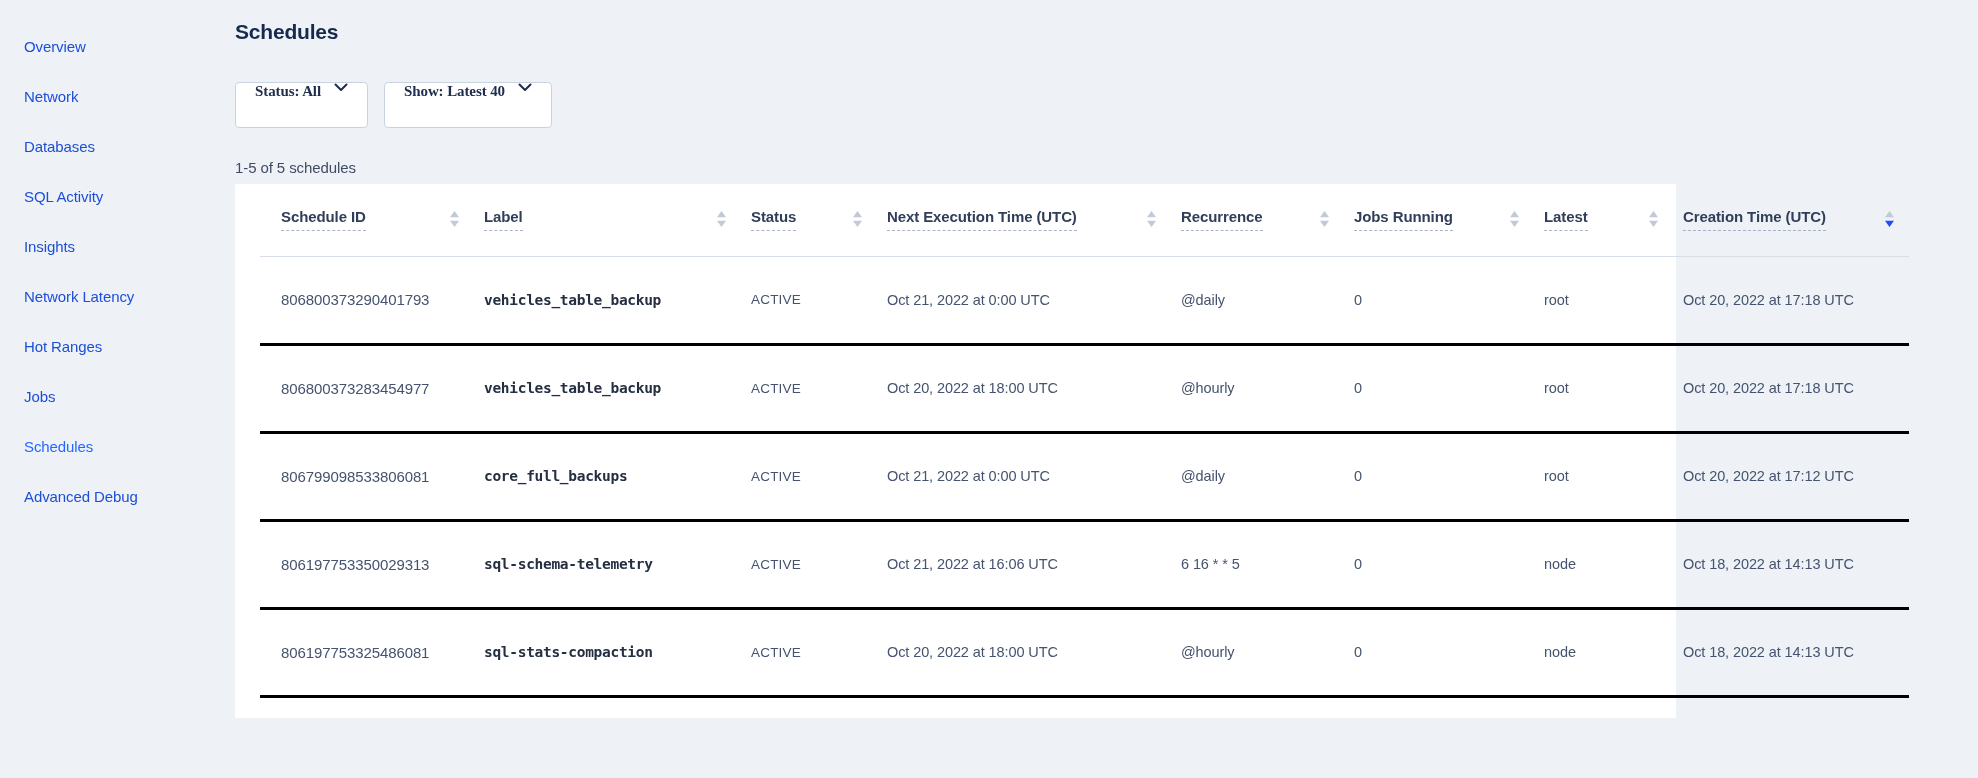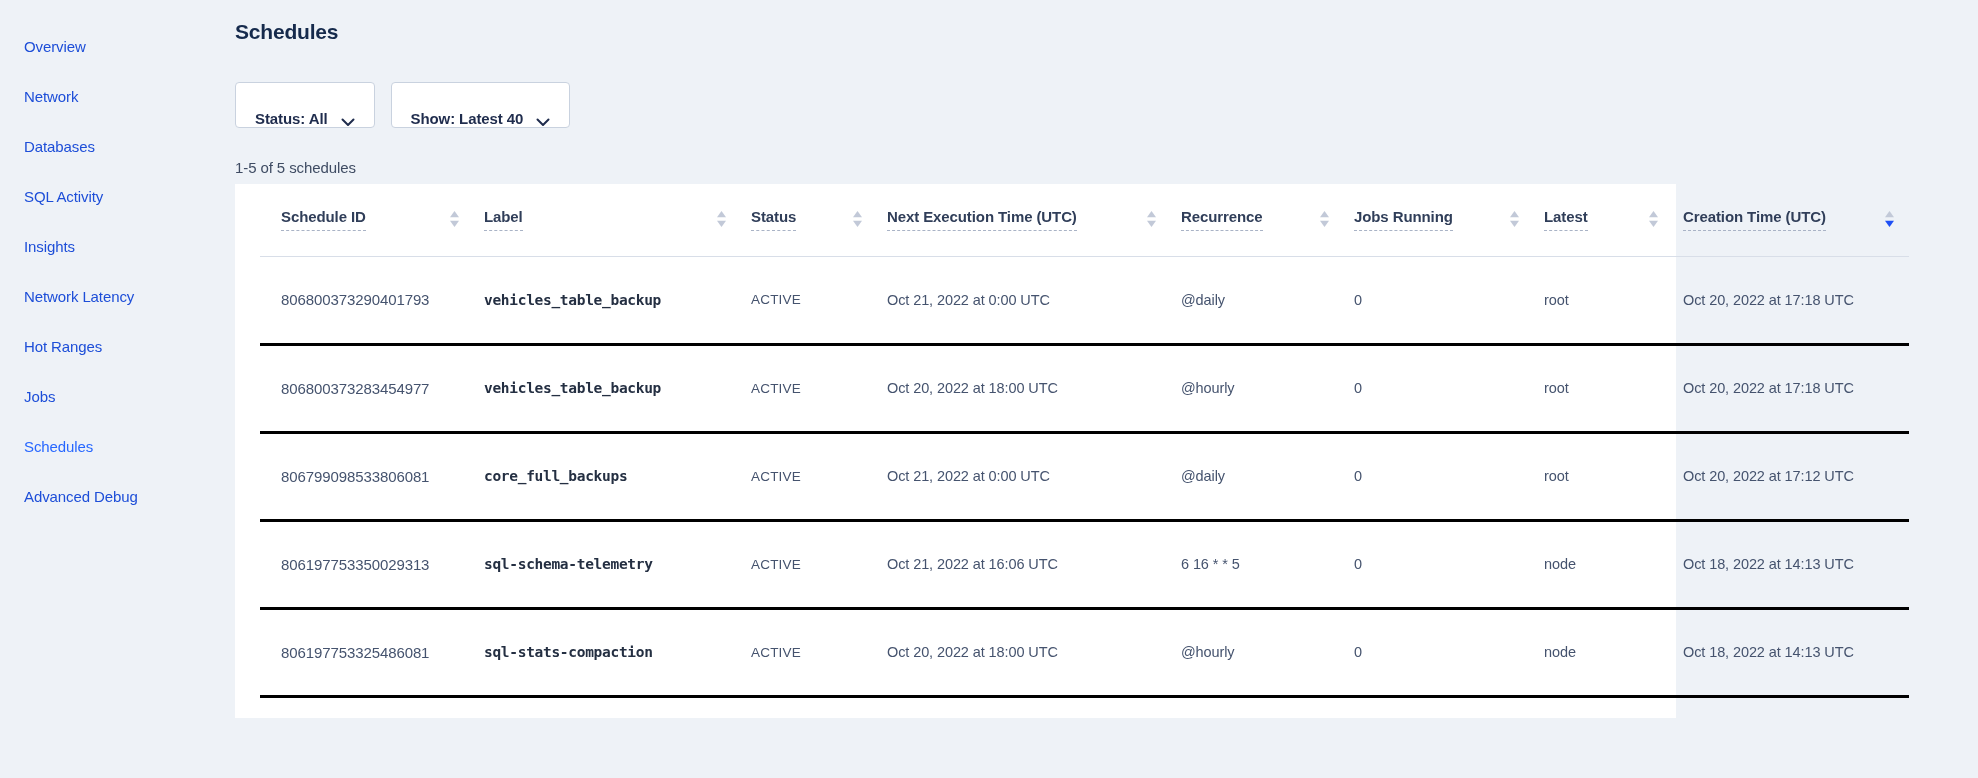--- a/index.html
+++ b/index.html
@@ -30,24 +30,24 @@
   .main { position:absolute; left:235px; top:0; right:44px; }
 
   .page-title {
     margin-top:20px;
     font-size:21px; font-weight:bold; color:#152a4c;
     letter-spacing:-0.2px;
   }
 
   .filter-row { margin-top:38px; display:flex; gap:16px; }
   .dropdown-btn {
-    height:46px; display:inline-flex; align-items:flex-end; gap:13px;
+    height:46px; display:inline-flex; align-items:flex-start; gap:13px;
     padding:0 19px;
     background:#fff; border:1px solid #c9d2df; border-radius:4px;
-    font-family:Liberation Sans, sans-serif;
+    font-family:Liberation Serif, serif;
     font-size:15px; font-weight:bold; color:#1f2c4d;
     cursor:pointer; letter-spacing:-0.1px;
   }
   .dropdown-btn svg { display:block; }
 
   .results-count {
     margin-top:31px;
     font-size:15px; color:#3f4c63; letter-spacing:-0.1px;
   }
 

